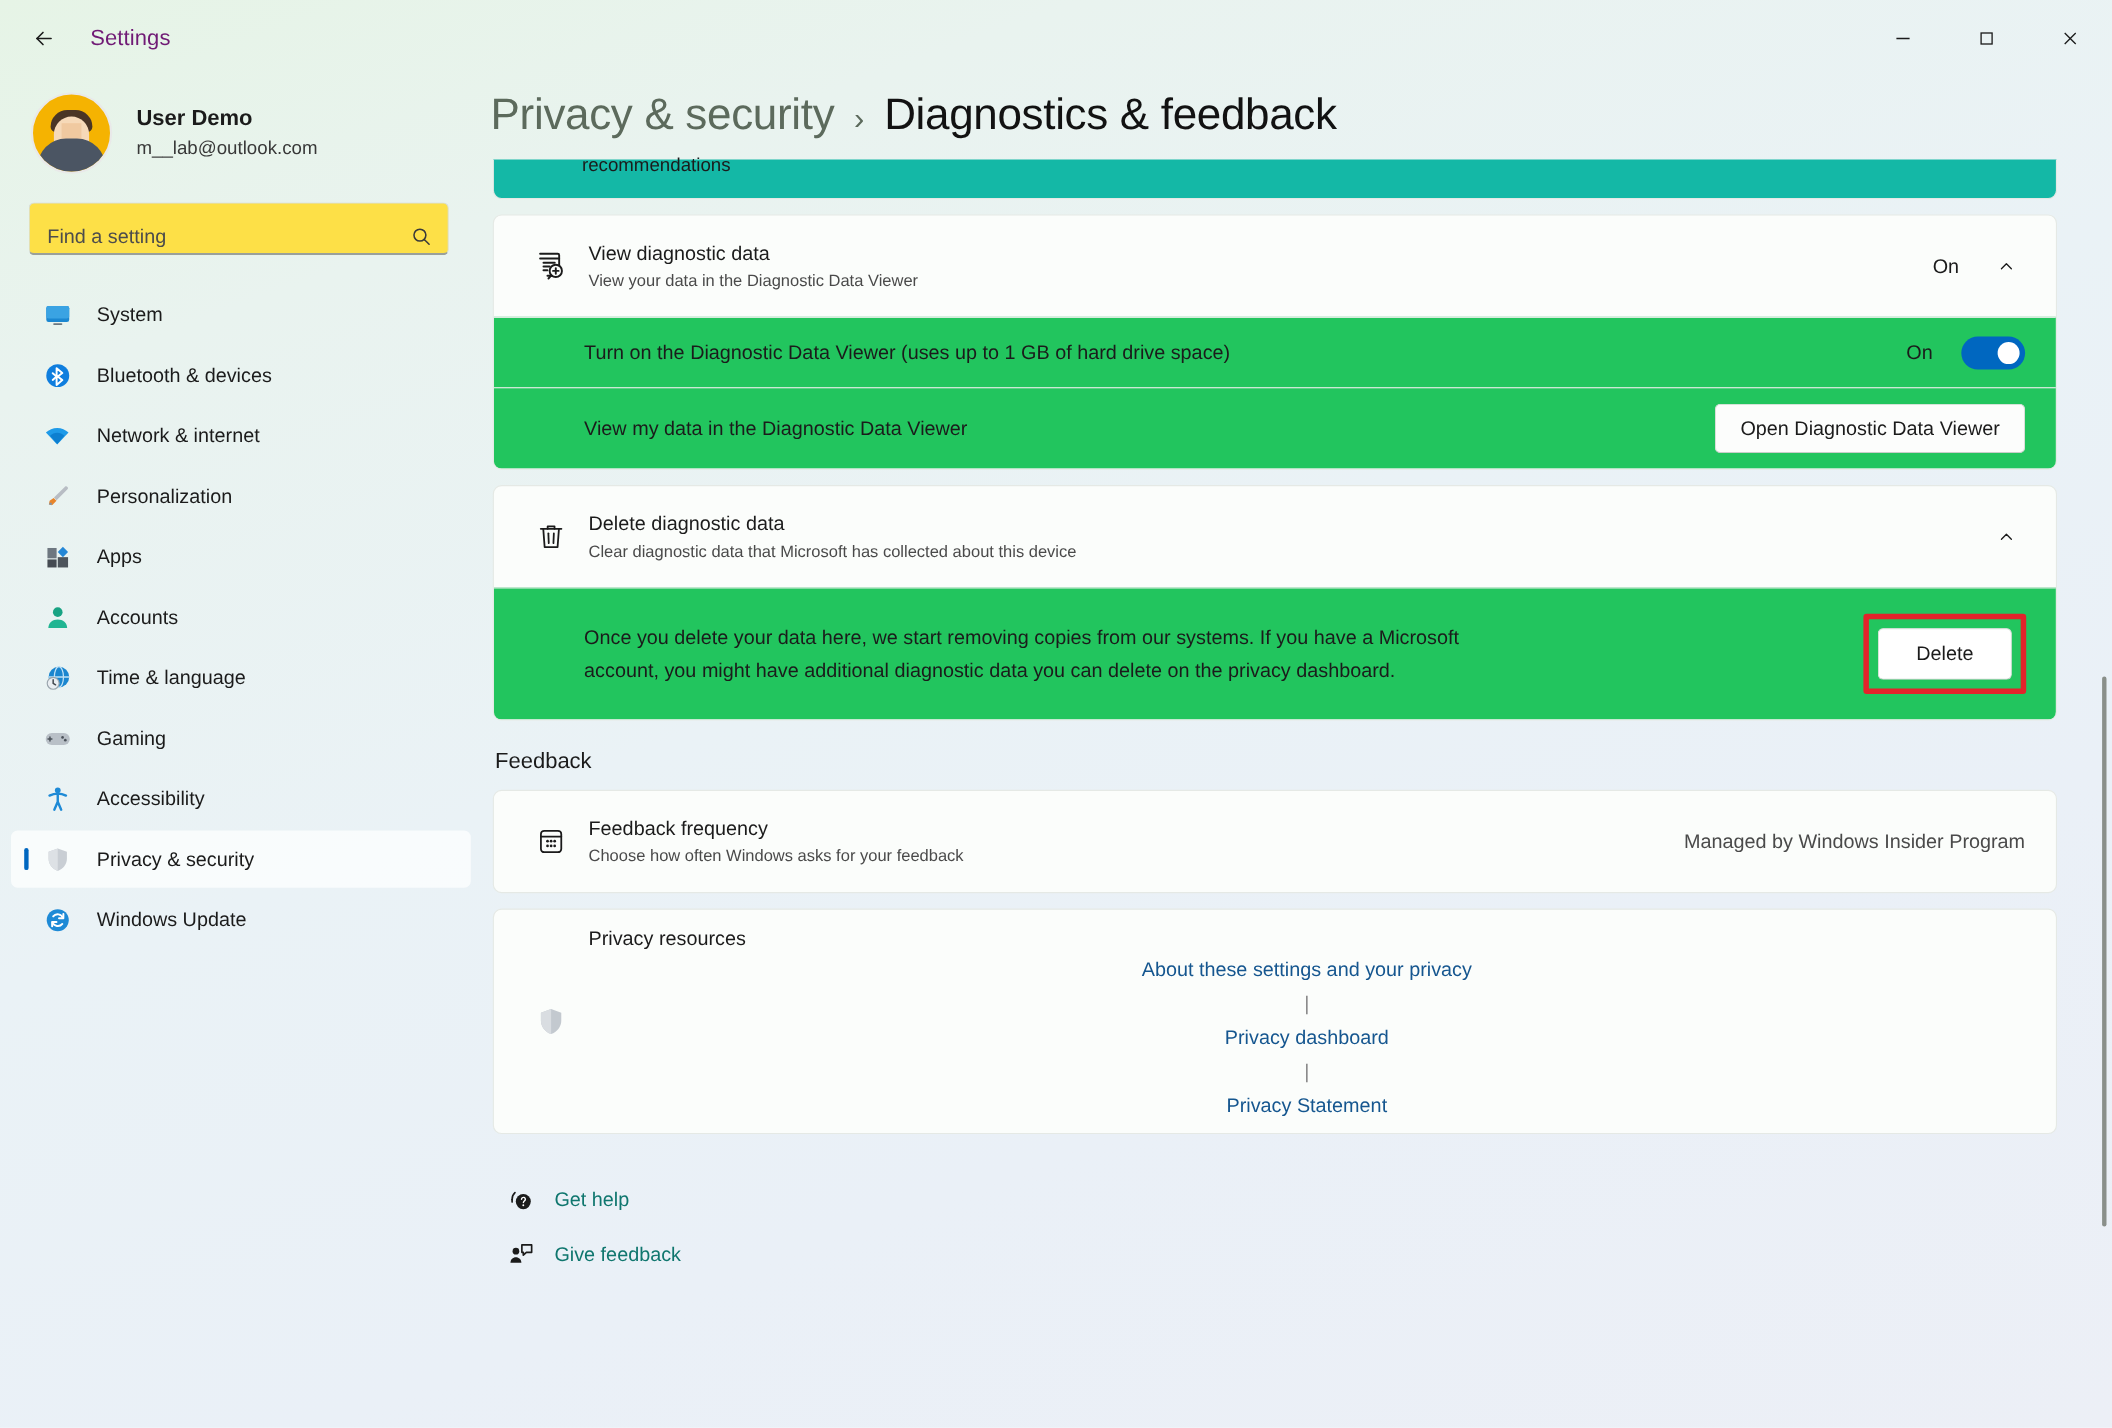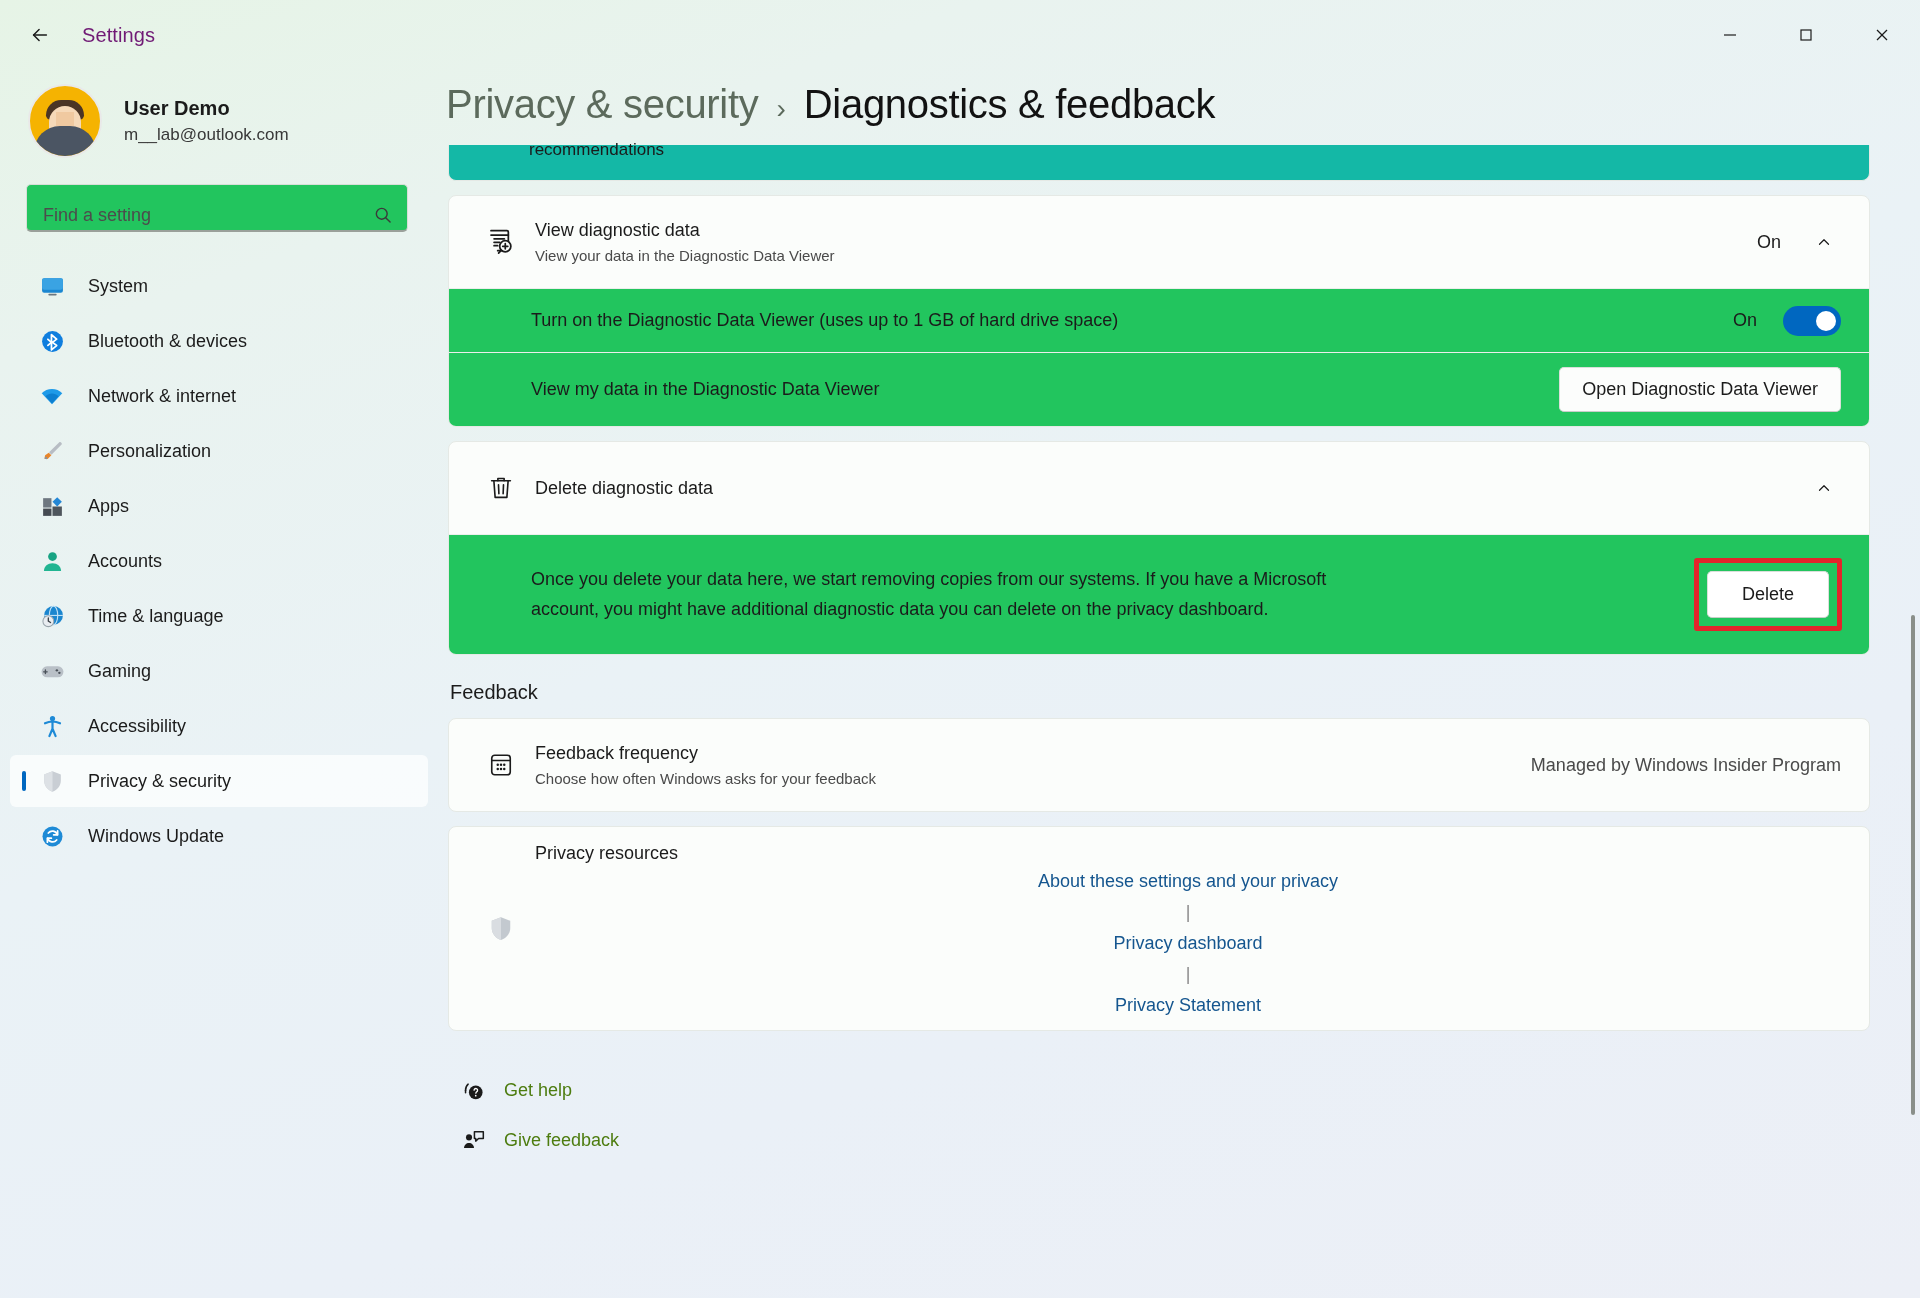--- a/index.html
+++ b/index.html
@@ -58,21 +58,21 @@
   .avatar .neck {
     position: absolute; left: 50%; bottom: 30px; transform: translateX(-50%);
     width: 18px; height: 14px; background: #f0c9a0;
   }
   .profile-text { margin-left: 22px; }
   .profile-name { font-size: 20px; font-weight: bold; color: #1b1b1b; line-height: 1.3; }
   .profile-mail { font-size: 17px; color: #383838; line-height: 1.4; margin-top: 2px; }
 
   .searchwrap { padding: 26px 32px 0 26px; }
   .searchbox {
-    height: 48px; background: #22c55e; border: 1px solid #d8ded8;
+    height: 48px; background: #fde047; border: 1px solid #d8ded8;
     border-bottom: 2px solid #9aa09a;
     border-radius: 5px; display: flex; align-items: center; padding: 15px 14px 0 16px;
   }
   .searchbox input {
     flex: 1; border: none; outline: none; background: transparent;
     font-family: "Liberation Sans", sans-serif; font-size: 18px; color: #1b1b1b;
   }
   .searchbox input::placeholder { color: #4c4c4c; }
 
   .navlist { margin-top: 28px; padding: 0 12px 0 10px; }
@@ -158,21 +158,21 @@
 
   .section-title { font-size: 20px; color: #1b1b1b; margin: 26px 0 14px 2px; }
 
   .links { display: flex; align-items: center; gap: 10px; margin-top: 6px; flex-wrap: wrap; flex-direction: column; }
   .link { font-size: 18px; color: #15568f; cursor: pointer; }
   .divider-pipe { color: #8a8a8a; font-size: 18px; }
 
   .footlinks { margin-top: 34px; padding-left: 8px; }
   .footlink-row { display: flex; align-items: center; height: 50px; cursor: pointer; }
   .footlink-icon { width: 36px; display: flex; align-items: center; justify-content: center; color: #1b1b1b; }
-  .footlink-text { margin-left: 12px; font-size: 18px; color: #4d7c0f; }
+  .footlink-text { margin-left: 12px; font-size: 18px; color: #0f766e; }
 
   .scrollbar {
     position: absolute; right: 5px; top: 545px; width: 4px; height: 500px;
     background: #8a8f8a; border-radius: 2px; cursor: pointer;
   }
 </style>
 </head>
 <body>
 
 <div class="titlebar">
@@ -426,20 +426,21 @@
           <svg width="30" height="30" viewBox="0 0 24 24" fill="none" stroke="#1b1b1b" stroke-width="1.3" stroke-linecap="round" stroke-linejoin="round">
             <path d="M4.5 6.2h15"></path>
               <path d="M9.5 6.2V4.4h5v1.8"></path>
             <path d="M6.3 6.2l1 13.3h9.4l1-13.3"></path>
             <line x1="10" y1="9.5" x2="10.3" y2="16.6"></line>
               <line x1="14" y1="9.5" x2="13.7" y2="16.6"></line>
           </svg>
         </span>
         <div class="row-body">
           <div class="row-title">Delete diagnostic data</div>
+          <div class="row-sub">Clear diagnostic data that Microsoft has collected about this device</div>
         </div>
         <div class="row-right">
           <span class="chev">
             <svg width="18" height="18" viewBox="0 0 24 24" fill="none" stroke="#1b1b1b" stroke-width="1.6" stroke-linecap="round" stroke-linejoin="round">
                 <path d="M18 15l-6-6-6 6"></path>
               </svg>
           </span>
         </div>
       </div>
 

